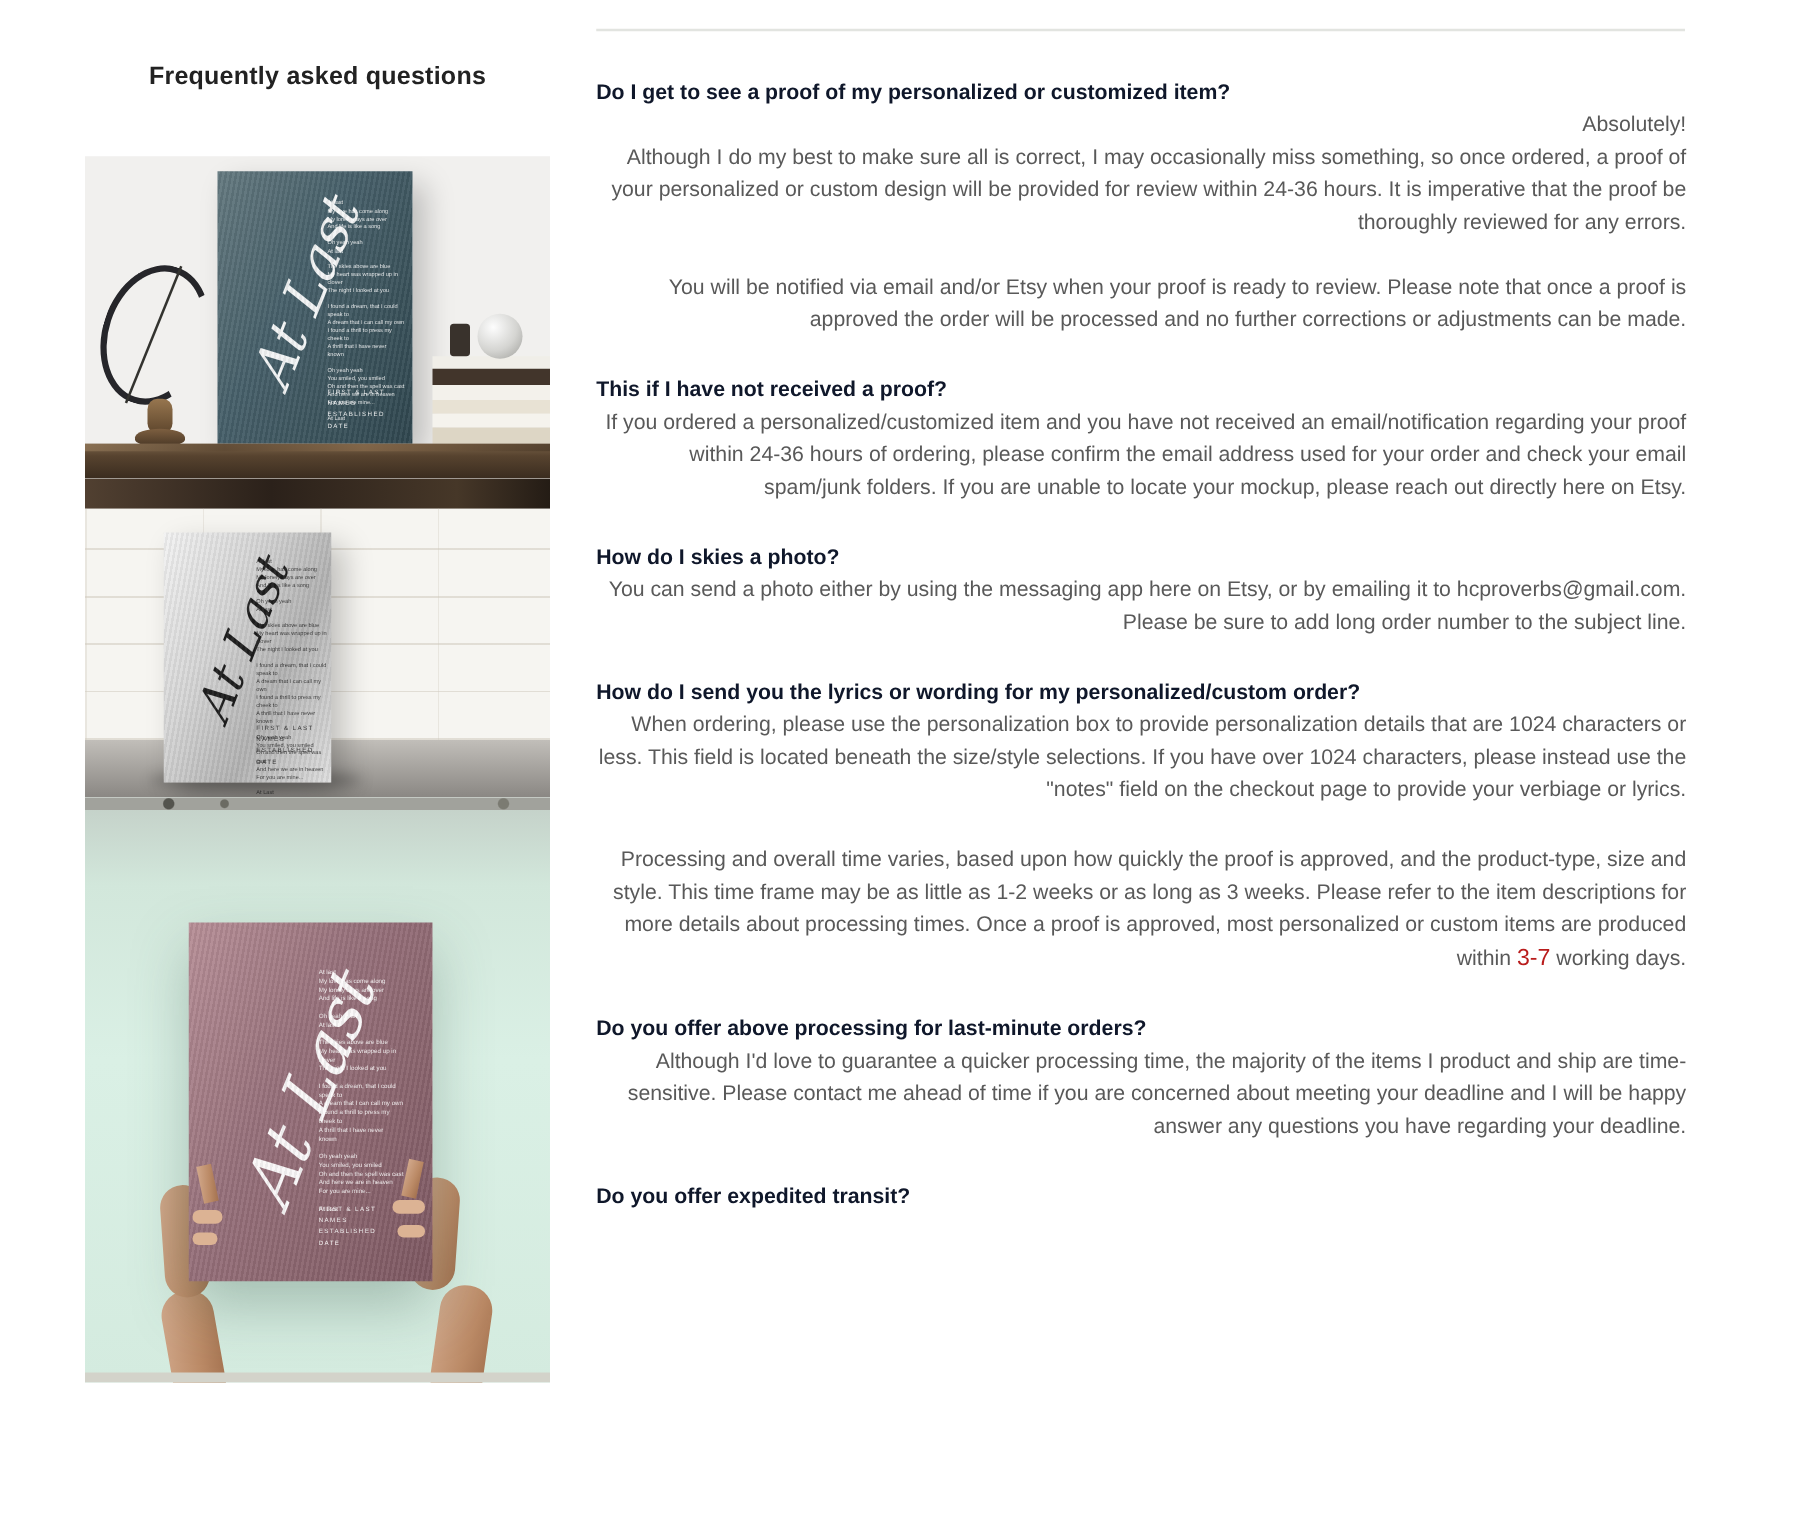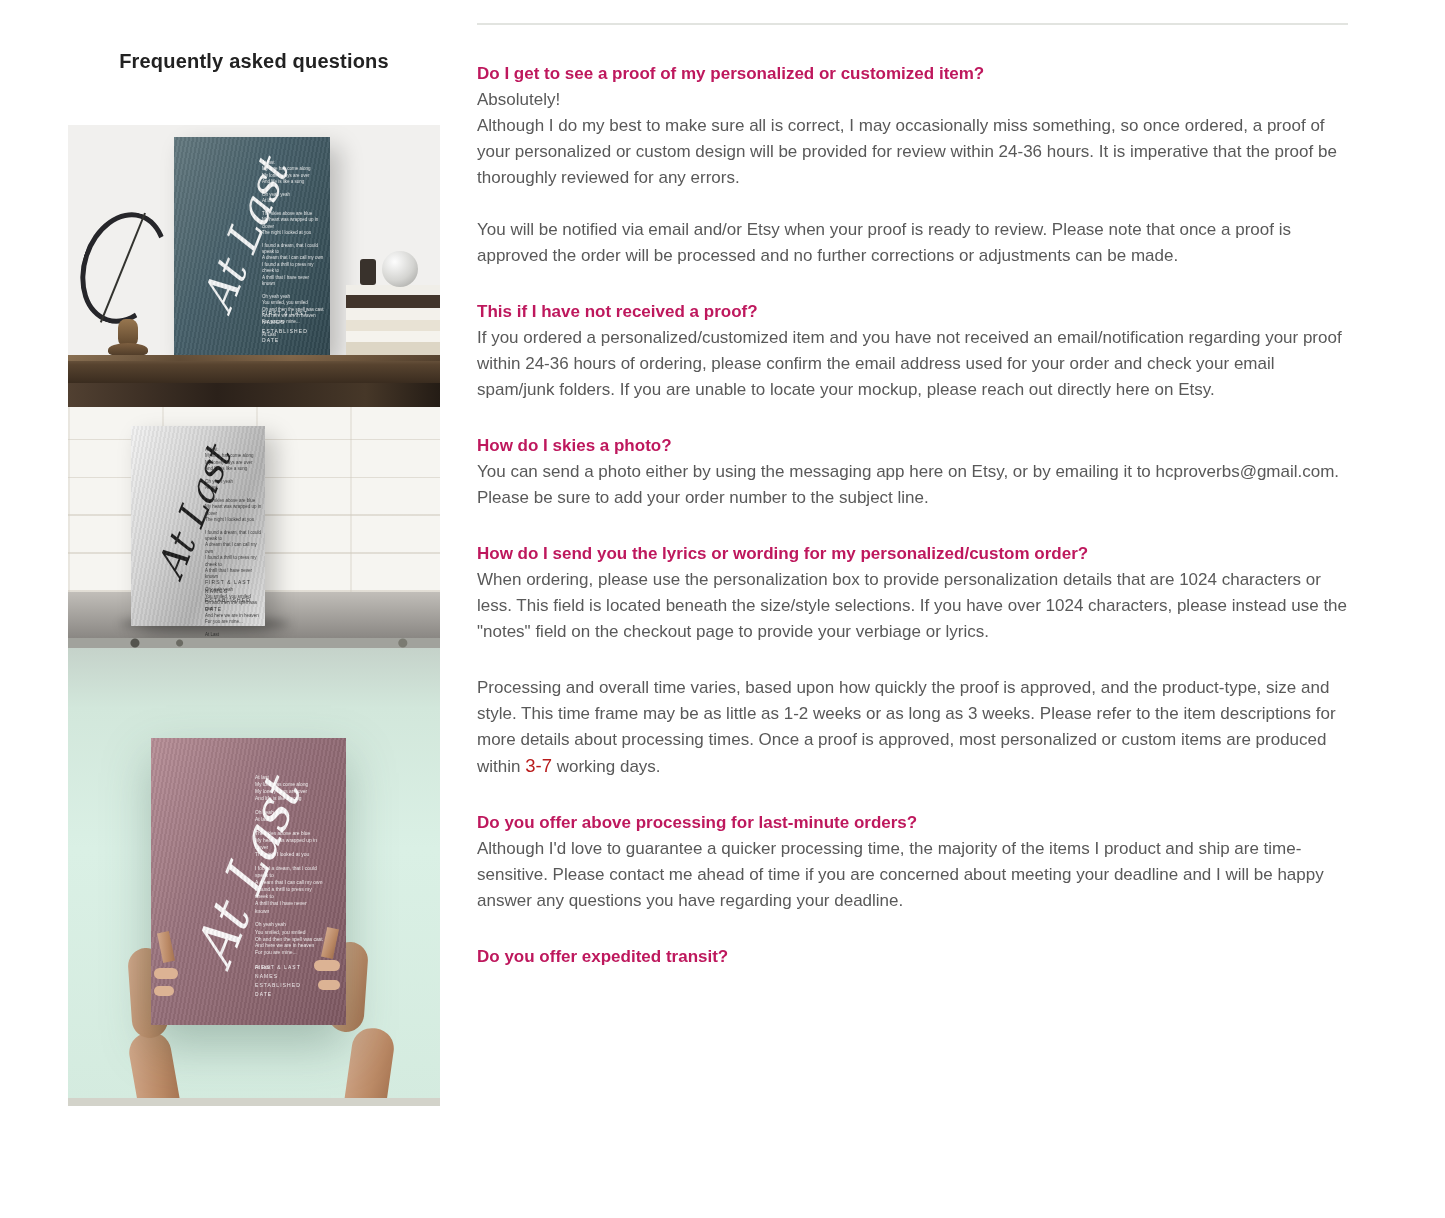--- a/index.html
+++ b/index.html
@@ -98,22 +98,22 @@
   .s3-rarm{left:280px;top:390px;transform:rotate(8deg);}
   .s3-rthumb{left:256px;top:290px;width:12px;height:30px;transform:rotate(12deg);}
   .s3-rf1{left:246px;top:322px;width:26px;height:11px;}
   .s3-rf2{left:250px;top:342px;width:22px;height:10px;}
 
   
   .divider{position:absolute;left:477px;top:3px;width:871px;height:2px;background:#e2e4e0;}
   .faq-col{position:absolute;left:477px;top:41px;width:872px;color:#595959;
     font-size:17px;line-height:26px;}
   .faq-item + .faq-item{margin-top:30px;}
-  .faq-question{font-weight:bold;color:#be185d;margin:0;font-size:17px;line-height:26px;}
-  .faq-answer{margin:0;white-space:pre-line;}
+  .faq-question{font-weight:bold;color:#0f172a;margin:0;font-size:17px;line-height:26px;}
+  .faq-answer{margin:0;white-space:pre-line;text-align:right;}
   .faq-answer + .faq-answer{margin-top:26px;}
   .days-em{color:#b91c1c;font-size:18.5px;}
 </style>
 </head>
 <body>
 
 <div class="page">
 
   <div class="faq-heading">Frequently asked questions</div>
 
@@ -269,21 +269,21 @@
         <p class="faq-answer">Absolutely!
 Although I do my best to make sure all is correct, I may occasionally miss something, so once ordered, a proof of your personalized or custom design will be provided for review within 24-36 hours. It is imperative that the proof be thoroughly reviewed for any errors.</p>
         <p class="faq-answer">You will be notified via email and/or Etsy when your proof is ready to review. Please note that once a proof is approved the order will be processed and no further corrections or adjustments can be made.</p>
       </div>
       <div class="faq-item">
         <div class="faq-question">This if I have not received a proof?</div>
         <p class="faq-answer">If you ordered a personalized/customized item and you have not received an email/notification regarding your proof within 24-36 hours of ordering, please confirm the email address used for your order and check your email spam/junk folders. If you are unable to locate your mockup, please reach out directly here on Etsy.</p>
       </div>
       <div class="faq-item">
         <div class="faq-question">How do I skies a photo?</div>
-        <p class="faq-answer">You can send a photo either by using the messaging app here on Etsy, or by emailing it to hcproverbs@gmail.com. Please be sure to add your order number to the subject line.</p>
+        <p class="faq-answer">You can send a photo either by using the messaging app here on Etsy, or by emailing it to hcproverbs@gmail.com. Please be sure to add long order number to the subject line.</p>
       </div>
       <div class="faq-item">
         <div class="faq-question">How do I send you the lyrics or wording for my personalized/custom order?</div>
         <p class="faq-answer">When ordering, please use the personalization box to provide personalization details that are 1024 characters or less. This field is located beneath the size/style selections. If you have over 1024 characters, please instead use the "notes" field on the checkout page to provide your verbiage or lyrics.</p>
       </div>
       <div class="faq-item">
         <p class="faq-answer">Processing and overall time varies, based upon how quickly the proof is approved, and the product-type, size and style. This time frame may be as little as 1-2 weeks or as long as 3 weeks. Please refer to the item descriptions for more details about processing times. Once a proof is approved, most personalized or custom items are produced within <span class="days-em">3-7</span> working days.</p>
       </div>
       <div class="faq-item">
         <div class="faq-question">Do you offer above processing for last-minute orders?</div>

